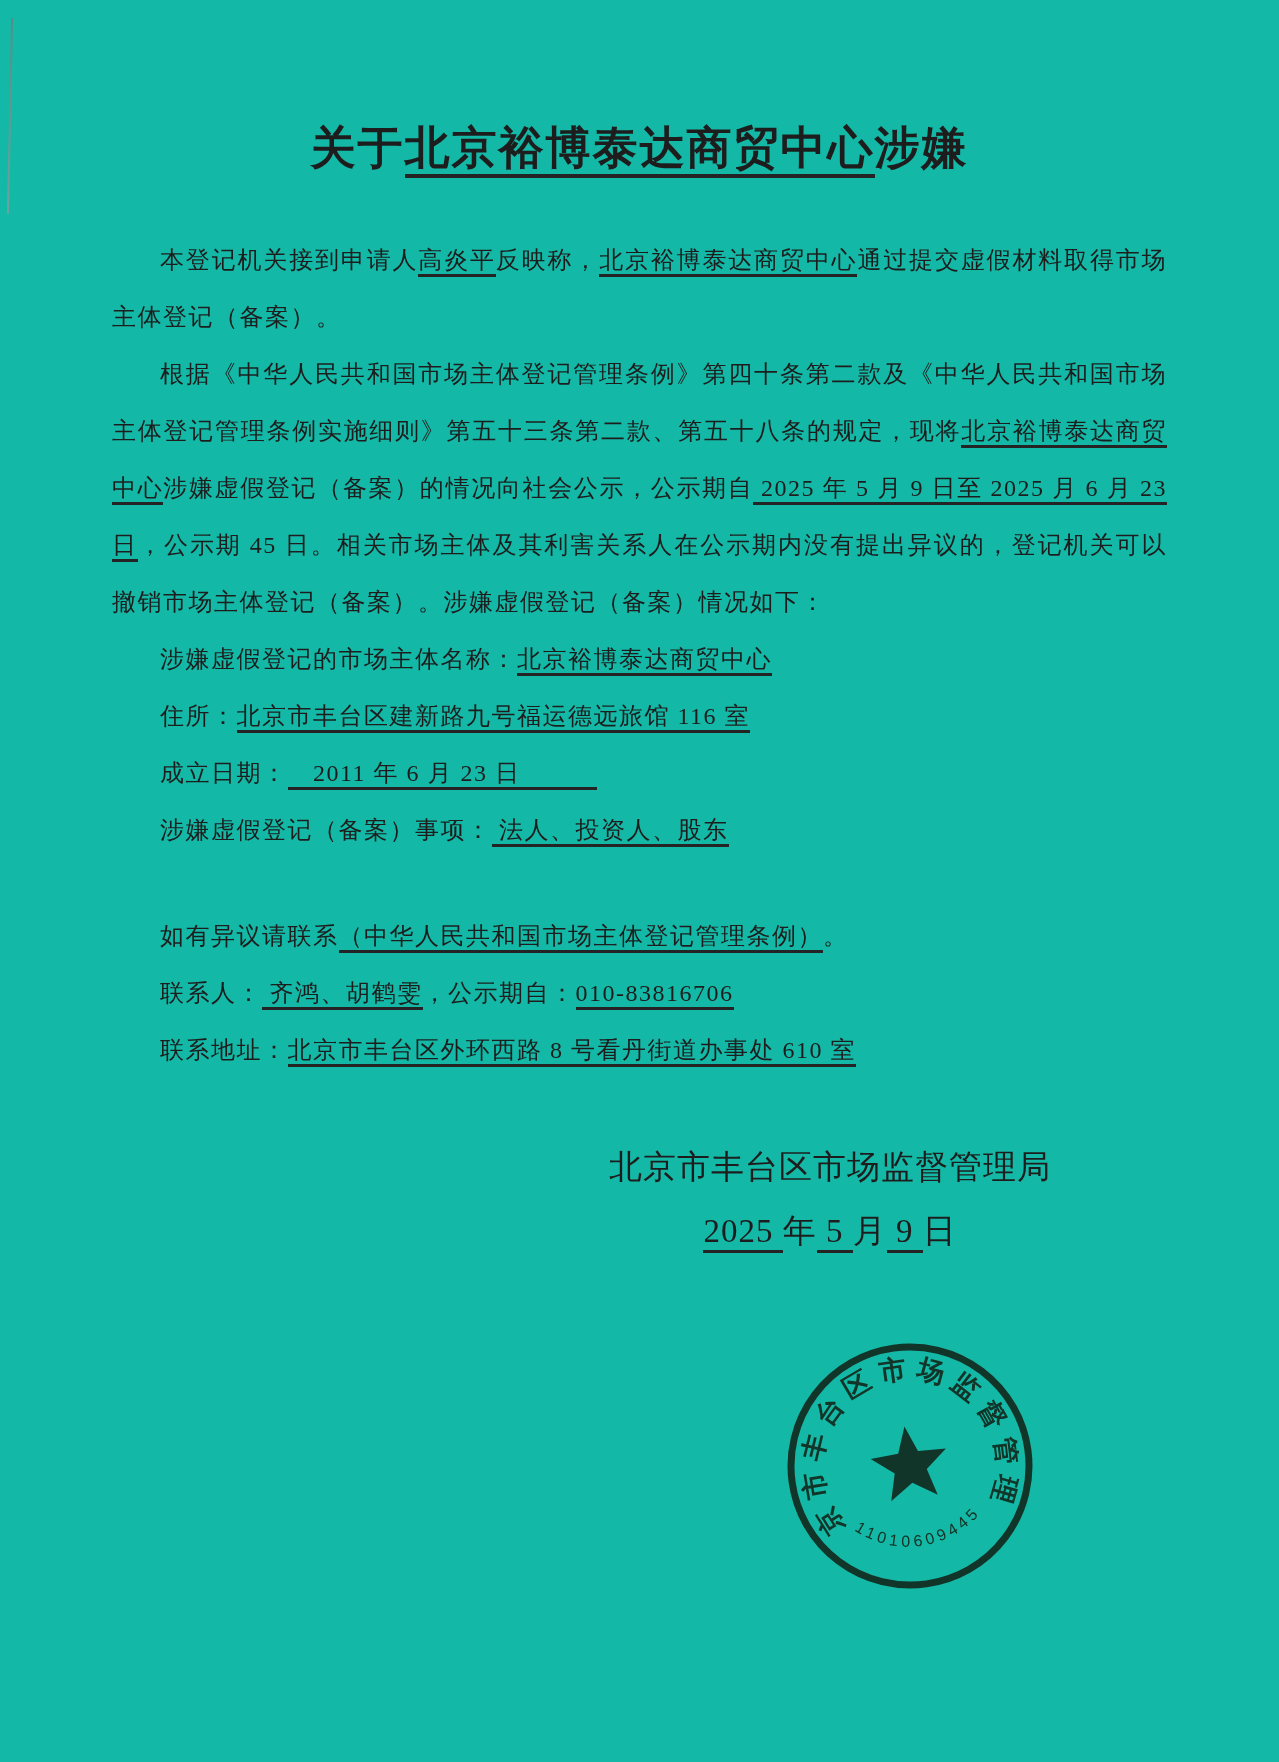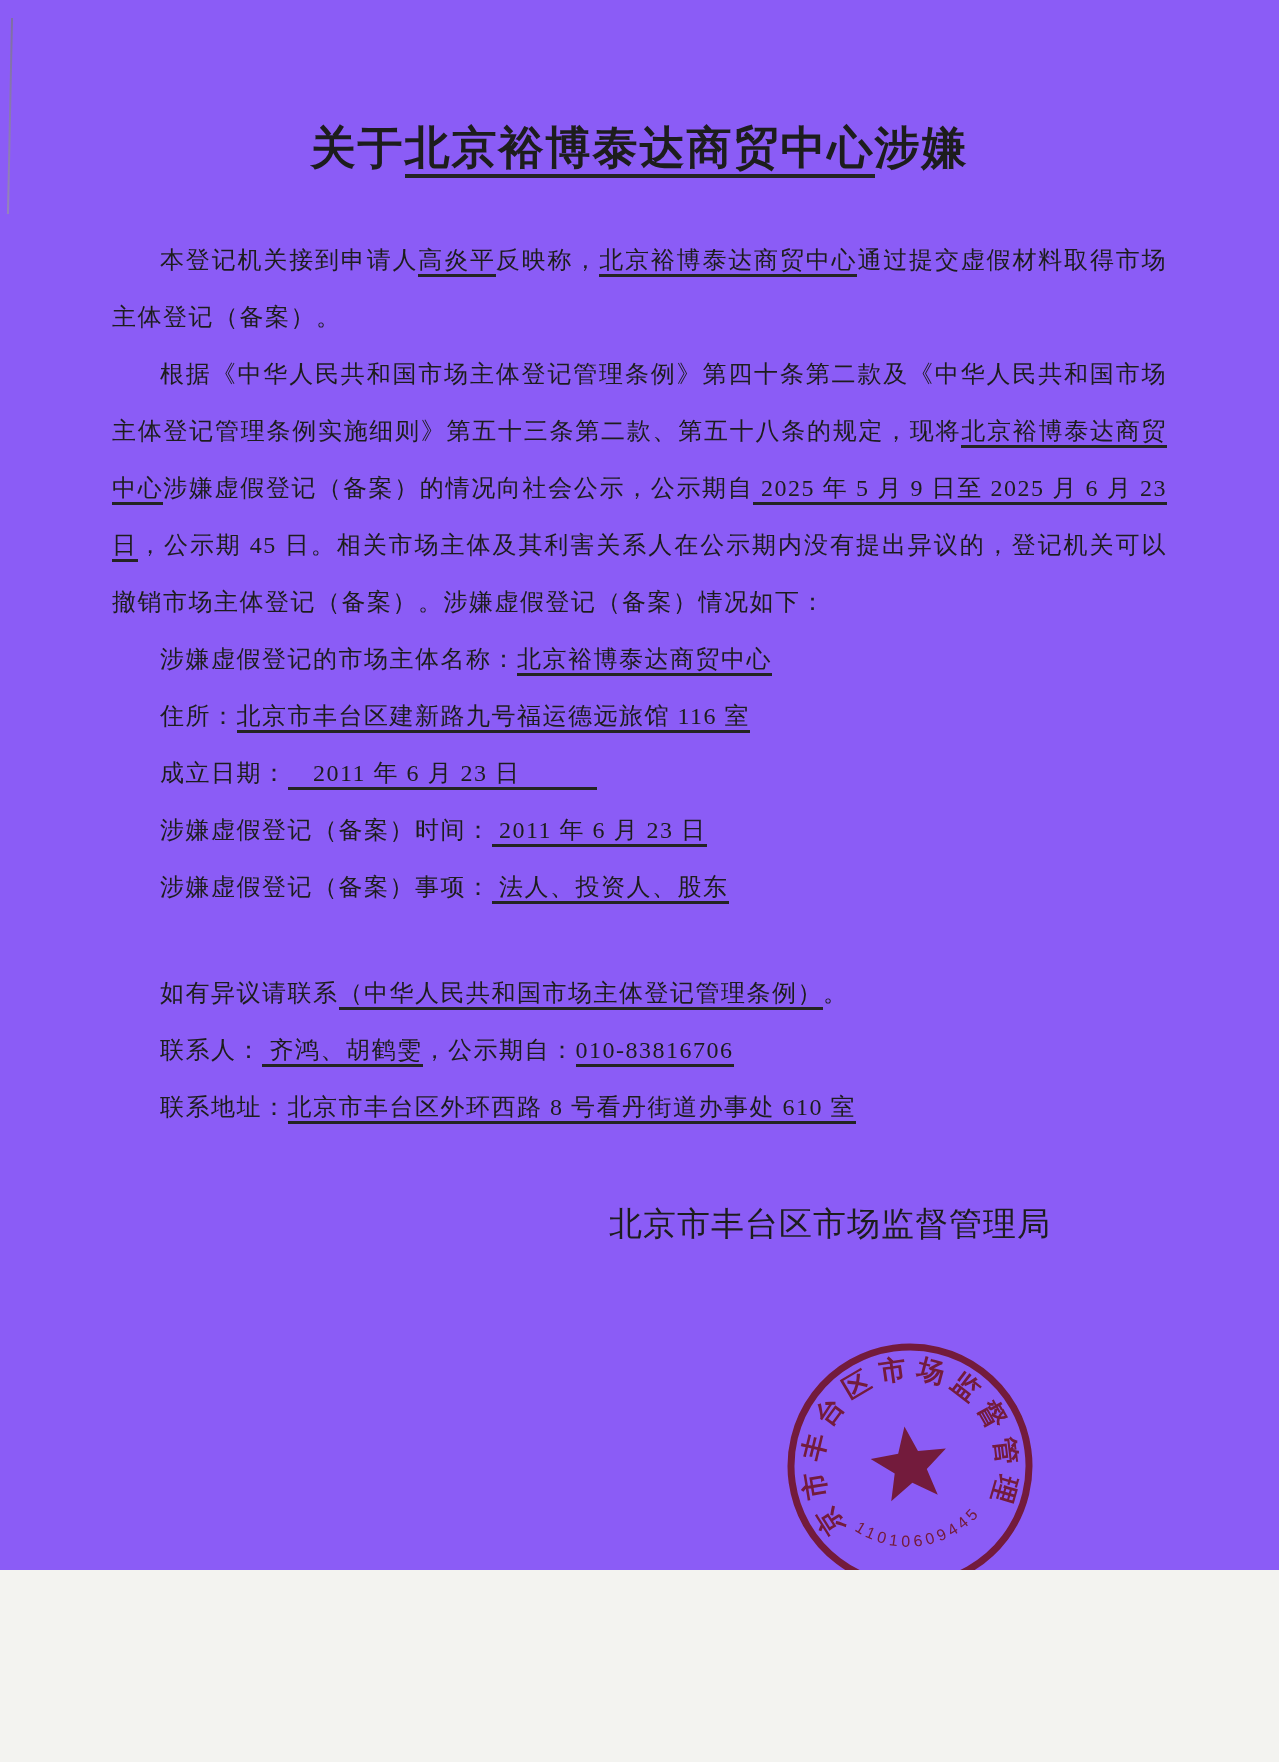--- a/index.html
+++ b/index.html
@@ -1,20 +1,20 @@
 <!DOCTYPE html>
 <html style="--seal-color: #cf3a2d;"><head>
 <meta charset="utf-8">
 <style>
   html,body{margin:0;padding:0;background:#f3f3f0;}
   .paper{
     position:relative;
-    width:1279px;height:1570px;
+    width:1279px;height:1762px;
     margin:0 auto;
-    background:#8b5cf6;
+    background:#14b8a6;
     font-family:"Liberation Serif","DejaVu Serif",serif;
     color:#1d1d1d;
     overflow:hidden;
   }
   .scan-line{
     position:absolute;left:9px;top:18px;width:2px;height:196px;
     background:linear-gradient(#777,#9a9a9a);
     transform:rotate(1.2deg);opacity:.65;
   }
   .title{
@@ -70,29 +70,29 @@
   <h1 class="title">
     <div class="title-line"><span>关于</span><span class="u">北京裕博泰达商贸中心</span><span>涉嫌</span></div>
   </h1>
 
   <div class="doc-body" id="paragraphs">
       <p class="para"><span>本登记机关接到申请人</span><span class="u">高炎平</span><span>反映称，</span><span class="u">北京裕博泰达商贸中心</span><span>通过提交虚假材料取得市场主体登记（备案）。</span></p>
       <p class="para"><span>根据《中华人民共和国市场主体登记管理条例》第四十条第二款及《中华人民共和国市场主体登记管理条例实施细则》第五十三条第二款、第五十八条的规定，现将</span><span class="u">北京裕博泰达商贸中心</span><span>涉嫌虚假登记（备案）的情况向社会公示，公示期自</span><span class="u">&nbsp;2025 年 5 月 9 日至 2025 月 6 月 23 日</span><span>，公示期 45 日。相关市场主体及其利害关系人在公示期内没有提出异议的，登记机关可以撤销市场主体登记（备案）。涉嫌虚假登记（备案）情况如下：</span></p>
       <p class="para"><span>涉嫌虚假登记的市场主体名称：</span><span class="u">北京裕博泰达商贸中心</span></p>
       <p class="para"><span>住所：</span><span class="u">北京市丰台区建新路九号福运德远旅馆 116 室</span></p>
       <p class="para"><span>成立日期：</span><span class="u">　2011 年 6 月 23 日　　　</span></p>
-      <p class="para"><span>涉嫌虚假登记（备案）时间：</span><span class="u">&nbsp;2011 年 6 月 23 日</span></p>
       <p class="para"><span>涉嫌虚假登记（备案）事项：</span><span class="u">&nbsp;法人、投资人、股东</span></p>
       <p class="para gap"><span>如有异议请联系</span><span class="u">（中华人民共和国市场主体登记管理条例）</span><span>。</span></p>
       <p class="para"><span>联系人：</span><span class="u">&nbsp;齐鸿、胡鹤雯</span><span>，公示期自：</span><span class="u">010-83816706</span></p>
       <p class="para"><span>联系地址：</span><span class="u">北京市丰台区外环西路 8 号看丹街道办事处 610 室</span></p>
     </div>
 
   <div class="signature">
     <div class="sig-org">北京市丰台区市场监督管理局</div>
+    <div class="sig-date"><span class="u">2025&nbsp;</span><span>年</span><span class="u">&nbsp;5&nbsp;</span><span>月</span><span class="u">&nbsp;9&nbsp;</span><span>日</span></div>
   </div>
 
   <svg class="seal" viewBox="0 0 264 264" xmlns="http://www.w3.org/2000/svg">
     <circle class="ring" cx="132" cy="132" r="119"></circle>
     <path id="sealArcPath" d="M55.8,176 A88,88 0 1 1 208.2,176" fill="none"></path>
     <text class="arc-text">
       <textPath href="#sealArcPath" startOffset="50%" text-anchor="middle">北京市丰台区市场监督管理局</textPath>
     </text>
     <polygon class="star" points="132,92 122,118.2 94,119.6 115.8,137.3 108.5,164.4 132,149 155.5,164.4 148.2,137.3 170,119.6 142,118.2"></polygon>
     <path id="sealCodePath" d="M47,160 A95,95 0 0 0 217,160" fill="none"></path>

